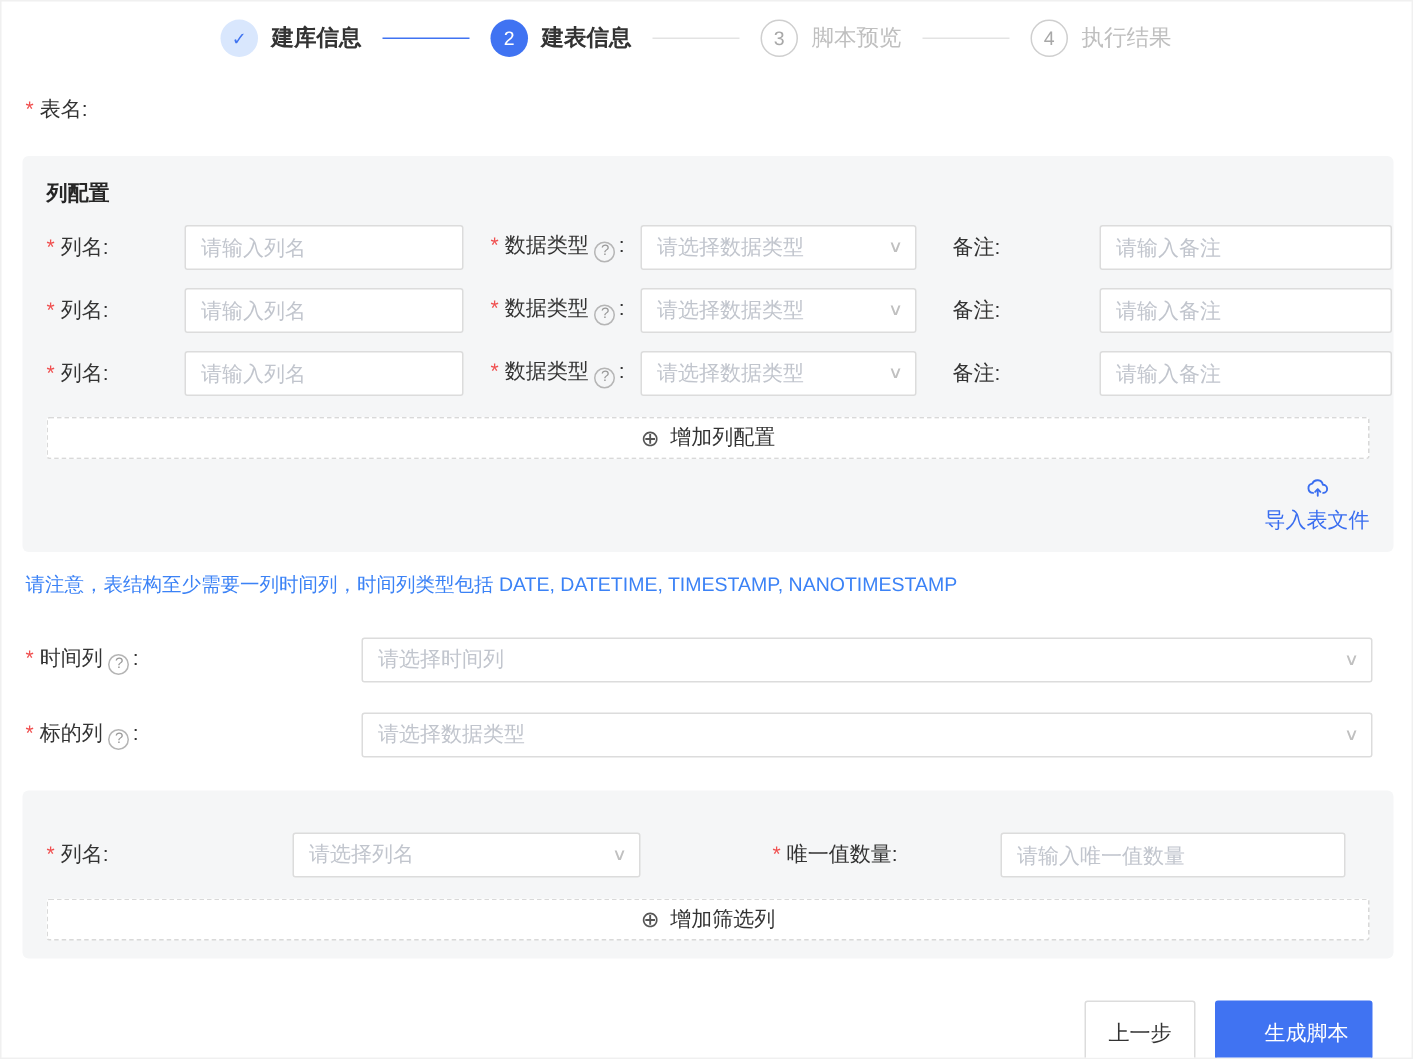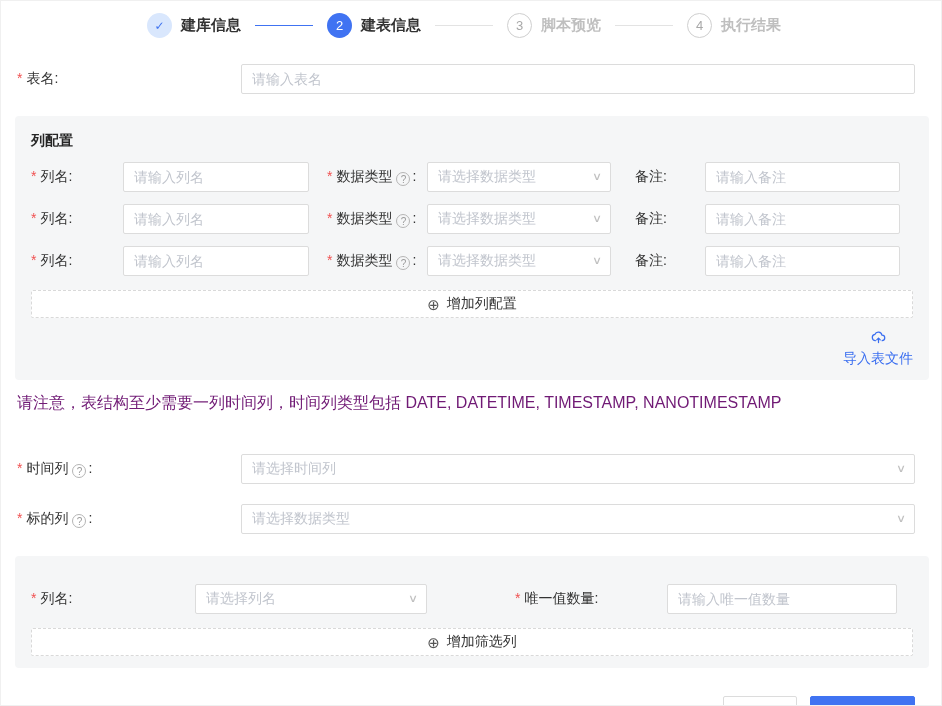--- a/index.html
+++ b/index.html
@@ -7,21 +7,21 @@
   body { font-family:"Liberation Sans","DejaVu Sans",sans-serif; color:#333; font-size:14px; }
   .page { width:942px; height:706px; background:#fff; border:1px solid #f0f0f0; overflow:hidden; }
 
   
   .steps { display:flex; align-items:center; justify-content:center; padding-top:12px; }
   .step-circle { width:25px; height:25px; border-radius:50%; display:flex; align-items:center; justify-content:center; font-size:13px; flex:0 0 auto; }
   .step-circle.finished { background:#d9e7fd; color:#3f73f0; font-size:12px; }
   .step-circle.active { background:#4073f2; color:#fff; }
   .step-circle.pending { background:#fff; border:1px solid #cfcfcf; color:#a8a8a8; }
   .step-label { margin:0 14px 0 9px; font-size:15px; font-weight:600; color:#333; white-space:nowrap; }
-  .step-label.pending { color:#bfbfbf; font-weight:700; }
+  .step-label.pending { color:#bfbfbf; font-weight:400; }
   .connector { width:58px; height:1px; background:#e3e3e3; margin-right:14px; }
   .connector.blue { background:#4073f2; }
 
   
   .form-row { display:flex; align-items:center; margin:0 26px 0 16px; }
   .form-label { width:224px; flex:0 0 auto; }
   .req { color:#f05050; margin-right:4px; }
   .input { height:30px; border:1px solid #dcdcdc; border-radius:2px; background:#fff; padding:0 10px; font-size:14px; color:#333; font-family:inherit; outline:none; }
   .input::placeholder { color:#c1c5cd; }
   .grow { flex:1 1 auto; }
@@ -32,27 +32,27 @@
 
   
   .panel { margin:0 12px 0 14px; background:#f5f6f7; border-radius:4px; padding:16px 16px 12px 16px; }
   .panel-title { font-weight:700; color:#262626; font-size:14px; }
   .col-row { display:flex; align-items:center; margin-top:12px; }
   .lb1 { width:92px; flex:0 0 auto; }
   .in1 { width:186px; flex:0 0 auto; }
   .lb2 { width:100px; margin-left:18px; flex:0 0 auto; white-space:nowrap; }
   .sel2 { width:184px; flex:0 0 auto; }
   .lb3 { width:70px; margin-left:24px; flex:0 0 auto; }
-  .in3 { width:195px; flex:0 0 auto; }
+  .in3 { width:195px; flex:0 0 auto;margin-left:28px; }
   .dash-btn { margin-top:14px; width:100%; height:28px; background:#fff; border:1px dashed #d9d9d9; border-radius:2px; display:flex; align-items:center; justify-content:center; gap:7px; font-size:14px; color:#333; cursor:pointer; font-family:inherit; }
   .plus { font-size:15px; color:#555; line-height:1; }
   .import-row { display:flex; justify-content:flex-end; margin-top:12px; }
   .import-link { display:inline-flex; align-items:center; gap:5px; color:#3a6ef0; cursor:pointer; text-decoration:none; font-size:14px;flex-direction:column; }
 
-  .notice { margin:13px 16px 16px 16px; color:#701a75; font-size:16px; }
+  .notice { margin:13px 16px 2px 16px; color:#3b82f6; font-size:13px; }
 
   .spacer-26 { height:26px; } .spacer-24 { height:24px; } .spacer-22 { height:22px; }
   .spacer-20 { height:20px; } .spacer-28 { height:28px; }
 
   
   .f-lb1 { width:164px; flex:0 0 auto; }
   .f-sel { width:232px; flex:0 0 auto; }
   .f-lb2 { margin-left:88px; width:152px; flex:0 0 auto; white-space:nowrap; }
   .f-in { width:230px; flex:0 0 auto; }
 
@@ -88,21 +88,20 @@
       </span>
     <span class="step-label pending">执行结果</span>
   </div>
 
   <div class="spacer-26"></div>
 
   <div class="form-row">
     <div class="form-label">
       <span class="req">*</span><span>表名</span><span>:</span>
     </div>
-    <input class="input grow" type="text" placeholder="请输入表名" style="">
   </div>
 
   <div class="spacer-22"></div>
 
   <div class="panel">
     <div class="panel-title">列配置</div>
 
     <div class="col-row">
       <div class="lb1"><span class="req">*</span><span>列名</span><span>:</span></div>
       <input class="input in1" type="text" placeholder="请输入列名" style="">

